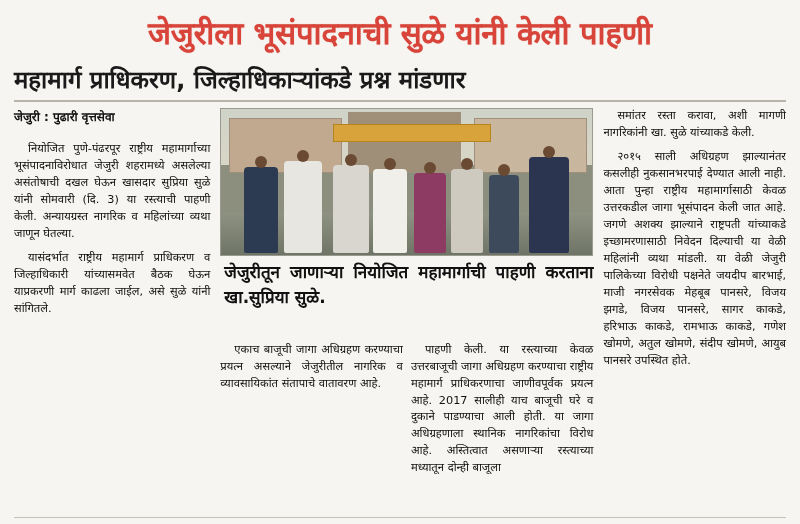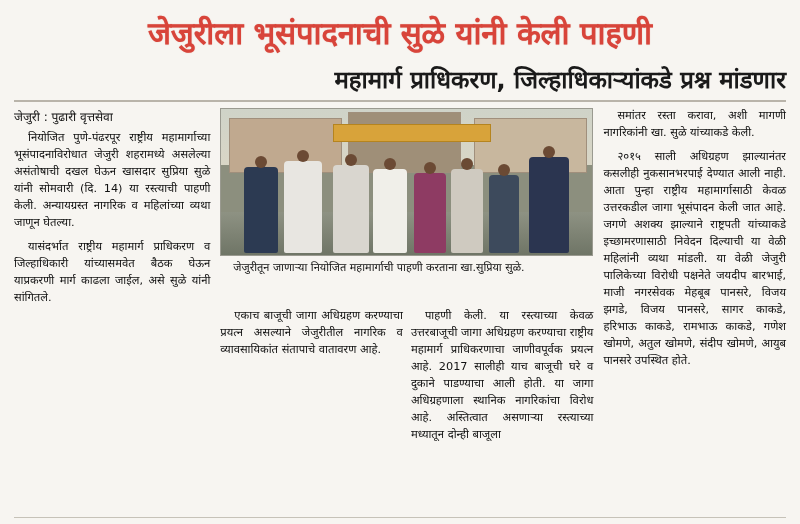--- a/index.html
+++ b/index.html
@@ -31,21 +31,21 @@
     text-align: center;
     margin: 6px 0 14px 0;
     color: #d8443a;
     text-shadow: 0 0 1px rgba(200,60,45,0.4);
   }
   .subheadline {
     color: #1a1a1a;
     font-weight: bold;
     font-size: 24px;
     line-height: 1.2;
-    text-align: right;
+    text-align: left;
     margin: 10px 0 6px 0;
   }
   .rule {
     height: 2px;
     background: #b9b4aa;
     margin: 4px 0 6px 0;
   }
   .columns {
     display: flex;
     gap: 10px;
@@ -56,23 +56,23 @@
     font-size: 11.3px;
     line-height: 1.5;
     color: #111;
     text-align: justify;
     position: relative;
   }
   .col-1 { width: 200px; }
   .col-2 { width: 380px; }
   .col-3 { width: 186px; }
   .byline {
-    font-weight: normal;
+    font-weight: bold;
     font-size: 12px;
-    margin-bottom: 4px;
+    margin-bottom: 15px;
   }
   .para {
     margin: 0 0 7px 0;
     text-indent: 14px;
   }
   .para.first { text-indent: 14px; }
   .photo-wrap {
     width: 100%;
     margin-bottom: 4px;
   }
@@ -109,26 +109,26 @@
   .person {
     position: absolute;
     bottom: 2%;
     border-radius: 4px 4px 2px 2px;
   }
   .person .head {
     position: absolute; left: 50%; top: -11px; transform: translateX(-50%);
     width: 12px; height: 12px; border-radius: 50%; background: #6b4a34;
   }
   .fig-caption {
-    font-size: 11px;
+    font-size: 17px;
     line-height: 1.45;
     color: #111;
-    font-weight: normal;
+    font-weight: bold;
     text-align: justify;
-    margin: 2px 0 8px 13px;
+    margin: 2px 0 8px 4px;
   }
   .two-sub {
     display: flex;
     gap: 8px;
     margin-top: 32px;
   }
   .two-sub .sub {
     width: 50%;
     font-size: 11.3px;
     line-height: 1.5;
@@ -147,21 +147,21 @@
 <div class="page">
 
   <h1 class="headline">जेजुरीला भूसंपादनाची सुळे यांनी केली पाहणी</h1>
   <h2 class="subheadline">महामार्ग प्राधिकरण, जिल्हाधिकाऱ्यांकडे प्रश्न मांडणार</h2>
   <div class="rule"></div>
 
   <div class="columns">
 
     <div class="col col-1">
       <div class="byline">जेजुरी : पुढारी वृत्तसेवा</div>
-      <p class="para first">नियोजित पुणे-पंढरपूर राष्ट्रीय महामार्गाच्या भूसंपादनाविरोधात जेजुरी शहरामध्ये असलेल्या असंतोषाची दखल घेऊन खासदार सुप्रिया सुळे यांनी सोमवारी (दि. 14) या रस्त्याची पाहणी केली. अन्यायग्रस्त नागरिक व महिलांच्या व्यथा जाणून घेतल्या.</p>
+      <p class="para first">नियोजित पुणे-पंढरपूर राष्ट्रीय महामार्गाच्या भूसंपादनाविरोधात जेजुरी शहरामध्ये असलेल्या असंतोषाची दखल घेऊन खासदार सुप्रिया सुळे यांनी सोमवारी (दि. 3) या रस्त्याची पाहणी केली. अन्यायग्रस्त नागरिक व महिलांच्या व्यथा जाणून घेतल्या.</p>
       <p class="para">यासंदर्भात राष्ट्रीय महामार्ग प्राधिकरण व जिल्हाधिकारी यांच्यासमवेत बैठक घेऊन या‌प्रकरणी मार्ग काढला जाईल, असे सुळे यांनी सांगितले.</p>
     </div>
 
     <div class="col col-2">
       <div class="photo-wrap">
         <div class="photo">
           <div class="sky"></div>
           <div class="building b1"></div>
           <div class="building b2"></div>
           <div class="building b3"></div>

